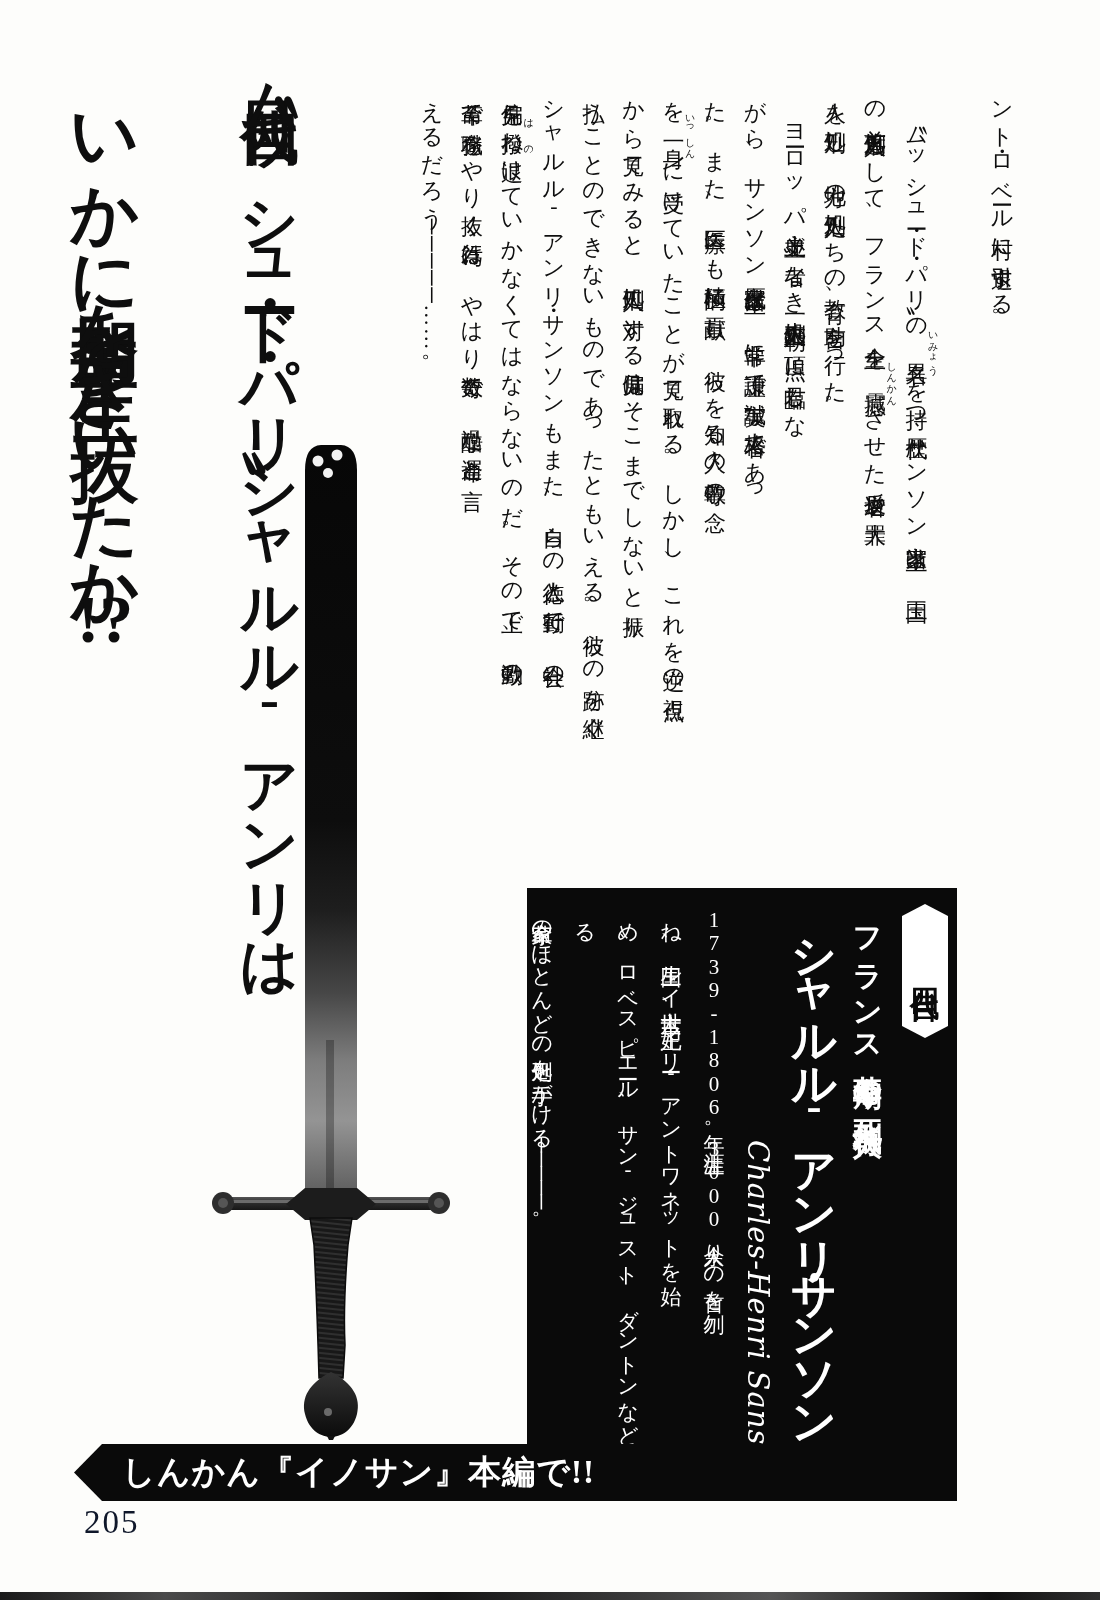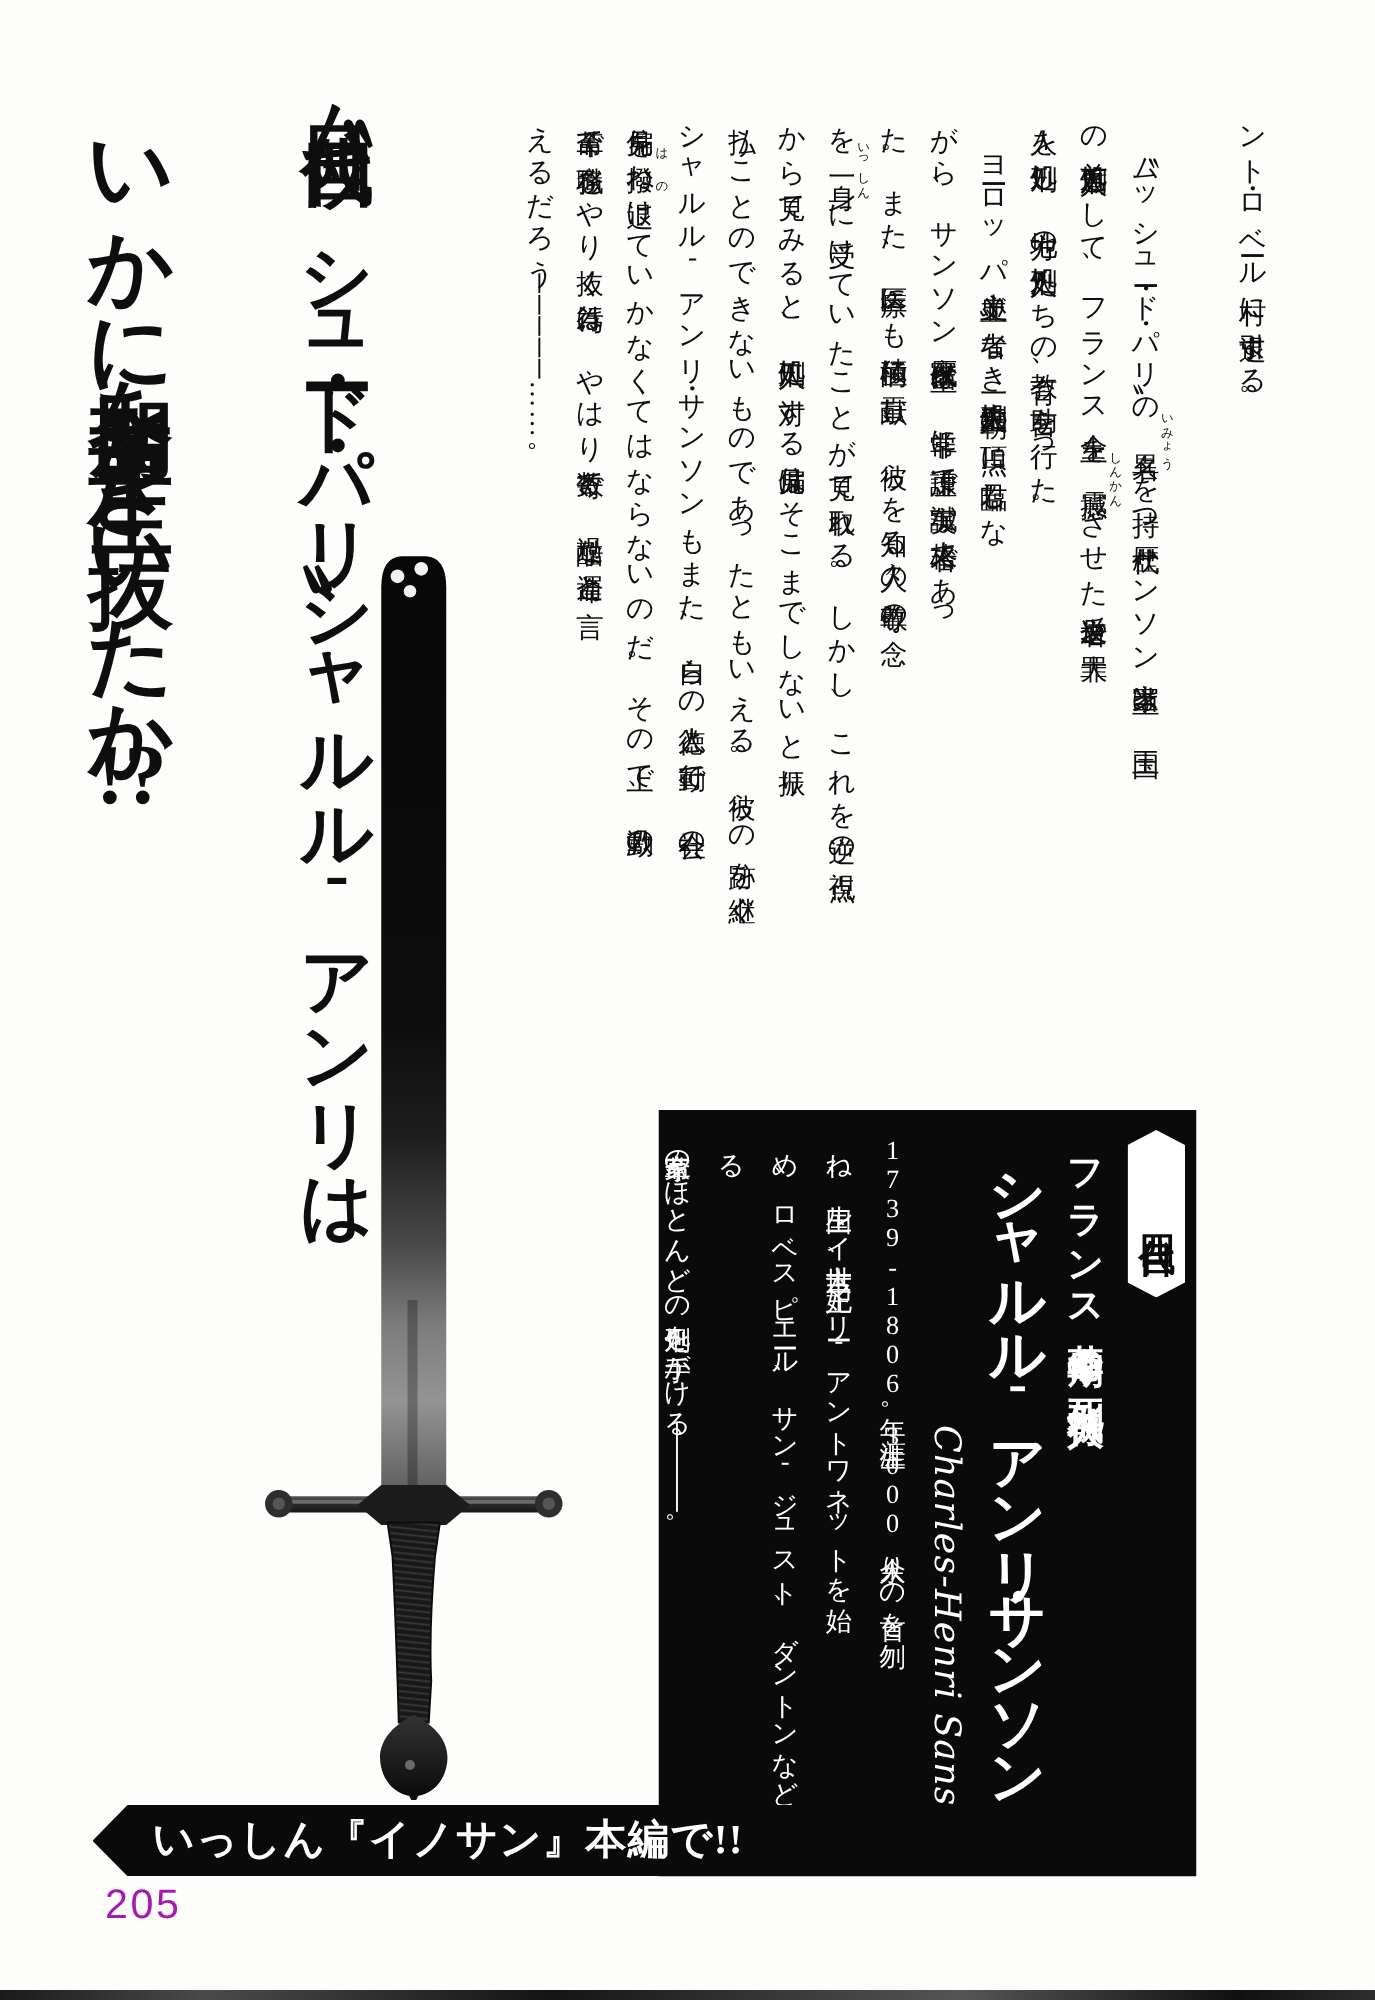--- a/index.html
+++ b/index.html
@@ -77,22 +77,22 @@
   }
   .banner-text{
     color:#fff;font-size:33px;font-weight:900;letter-spacing:1px;
     line-height:57px;padding-left:48px;white-space:nowrap;
     font-family:"Liberation Serif","DejaVu Serif",serif;
   }
 
   
   .page-number{
     position:absolute;left:84px;top:1504px;
-    font-size:33px;color:#a21caf;letter-spacing:2px;
-    font-family:Liberation Sans, sans-serif;
+    font-size:33px;color:#0f172a;letter-spacing:2px;
+    font-family:Liberation Serif, serif;
   }
   .bottom-edge{
     position:absolute;left:0;bottom:0;width:1100px;height:8px;
     background:linear-gradient(90deg,#1a1a1a,#4a4a4a 15%,#141414 40%,#555 70%,#101010 90%,#2e2e2e);
   }
 </style>
 </head>
 <body>
 
 <div class="article">
@@ -173,18 +173,18 @@
     <div class="profile-name-ja">シャルル<span class="upr">-</span>アンリ・サンソン</div>
     <div class="profile-name-en">Charles-Henri Sanson</div>
     <div class="profile-bio"><span class="upr">1739</span><span class="upr">-</span><span class="upr">1806</span>年。生涯<span class="upr">3000</span>人余りの首を刎</div>
     <div class="profile-bio">ね、国王ルイ十六世、王妃マリー<span class="upr">-</span>アントワネットを始</div>
     <div class="profile-bio">め、ロベスピエール、サン<span class="upr">-</span>ジュスト、ダントンなど名だたる</div>
     <div class="profile-bio">革命家のほとんどの処刑を手がける─────。</div>
   </div>
 </div>
 
 <div class="banner">
-  <div class="banner-text">いっしん『イノサン』本編で!!</div>
+  <div class="banner-text">しんかん『イノサン』本編で!!</div>
 </div>
 
 <div class="page-number">205</div>
 
 <div class="bottom-edge"></div>
 
 </body></html>

